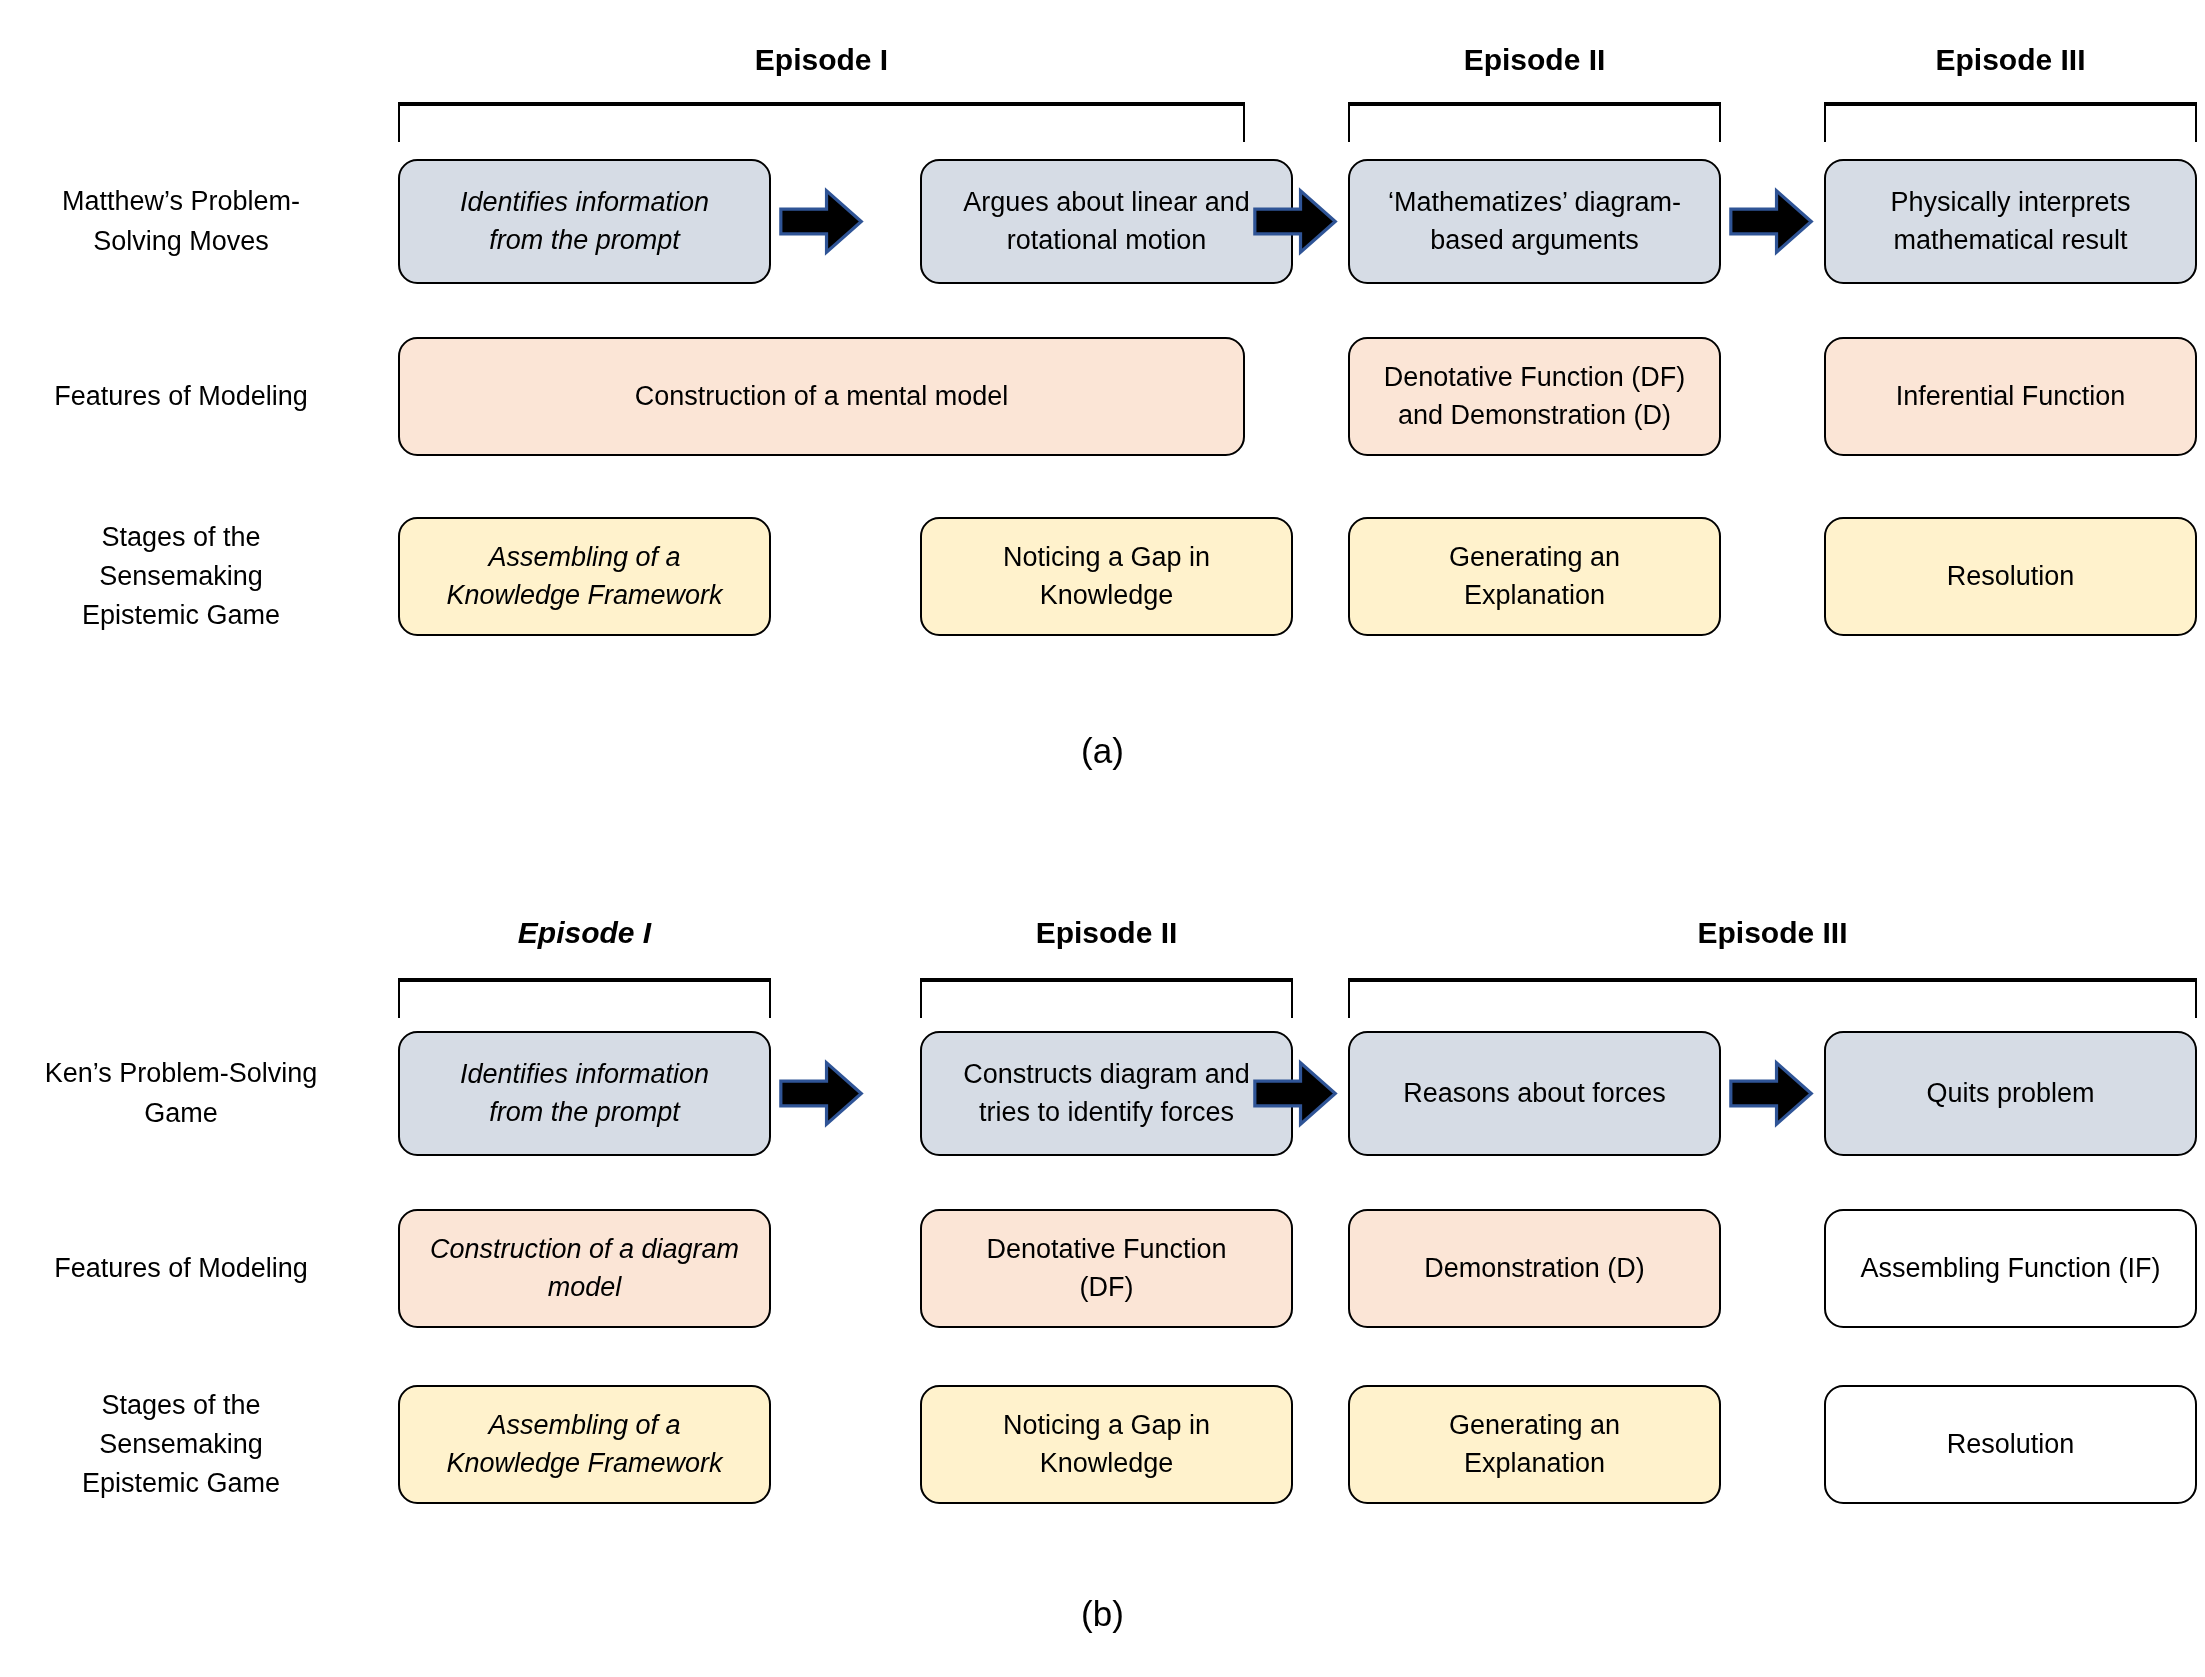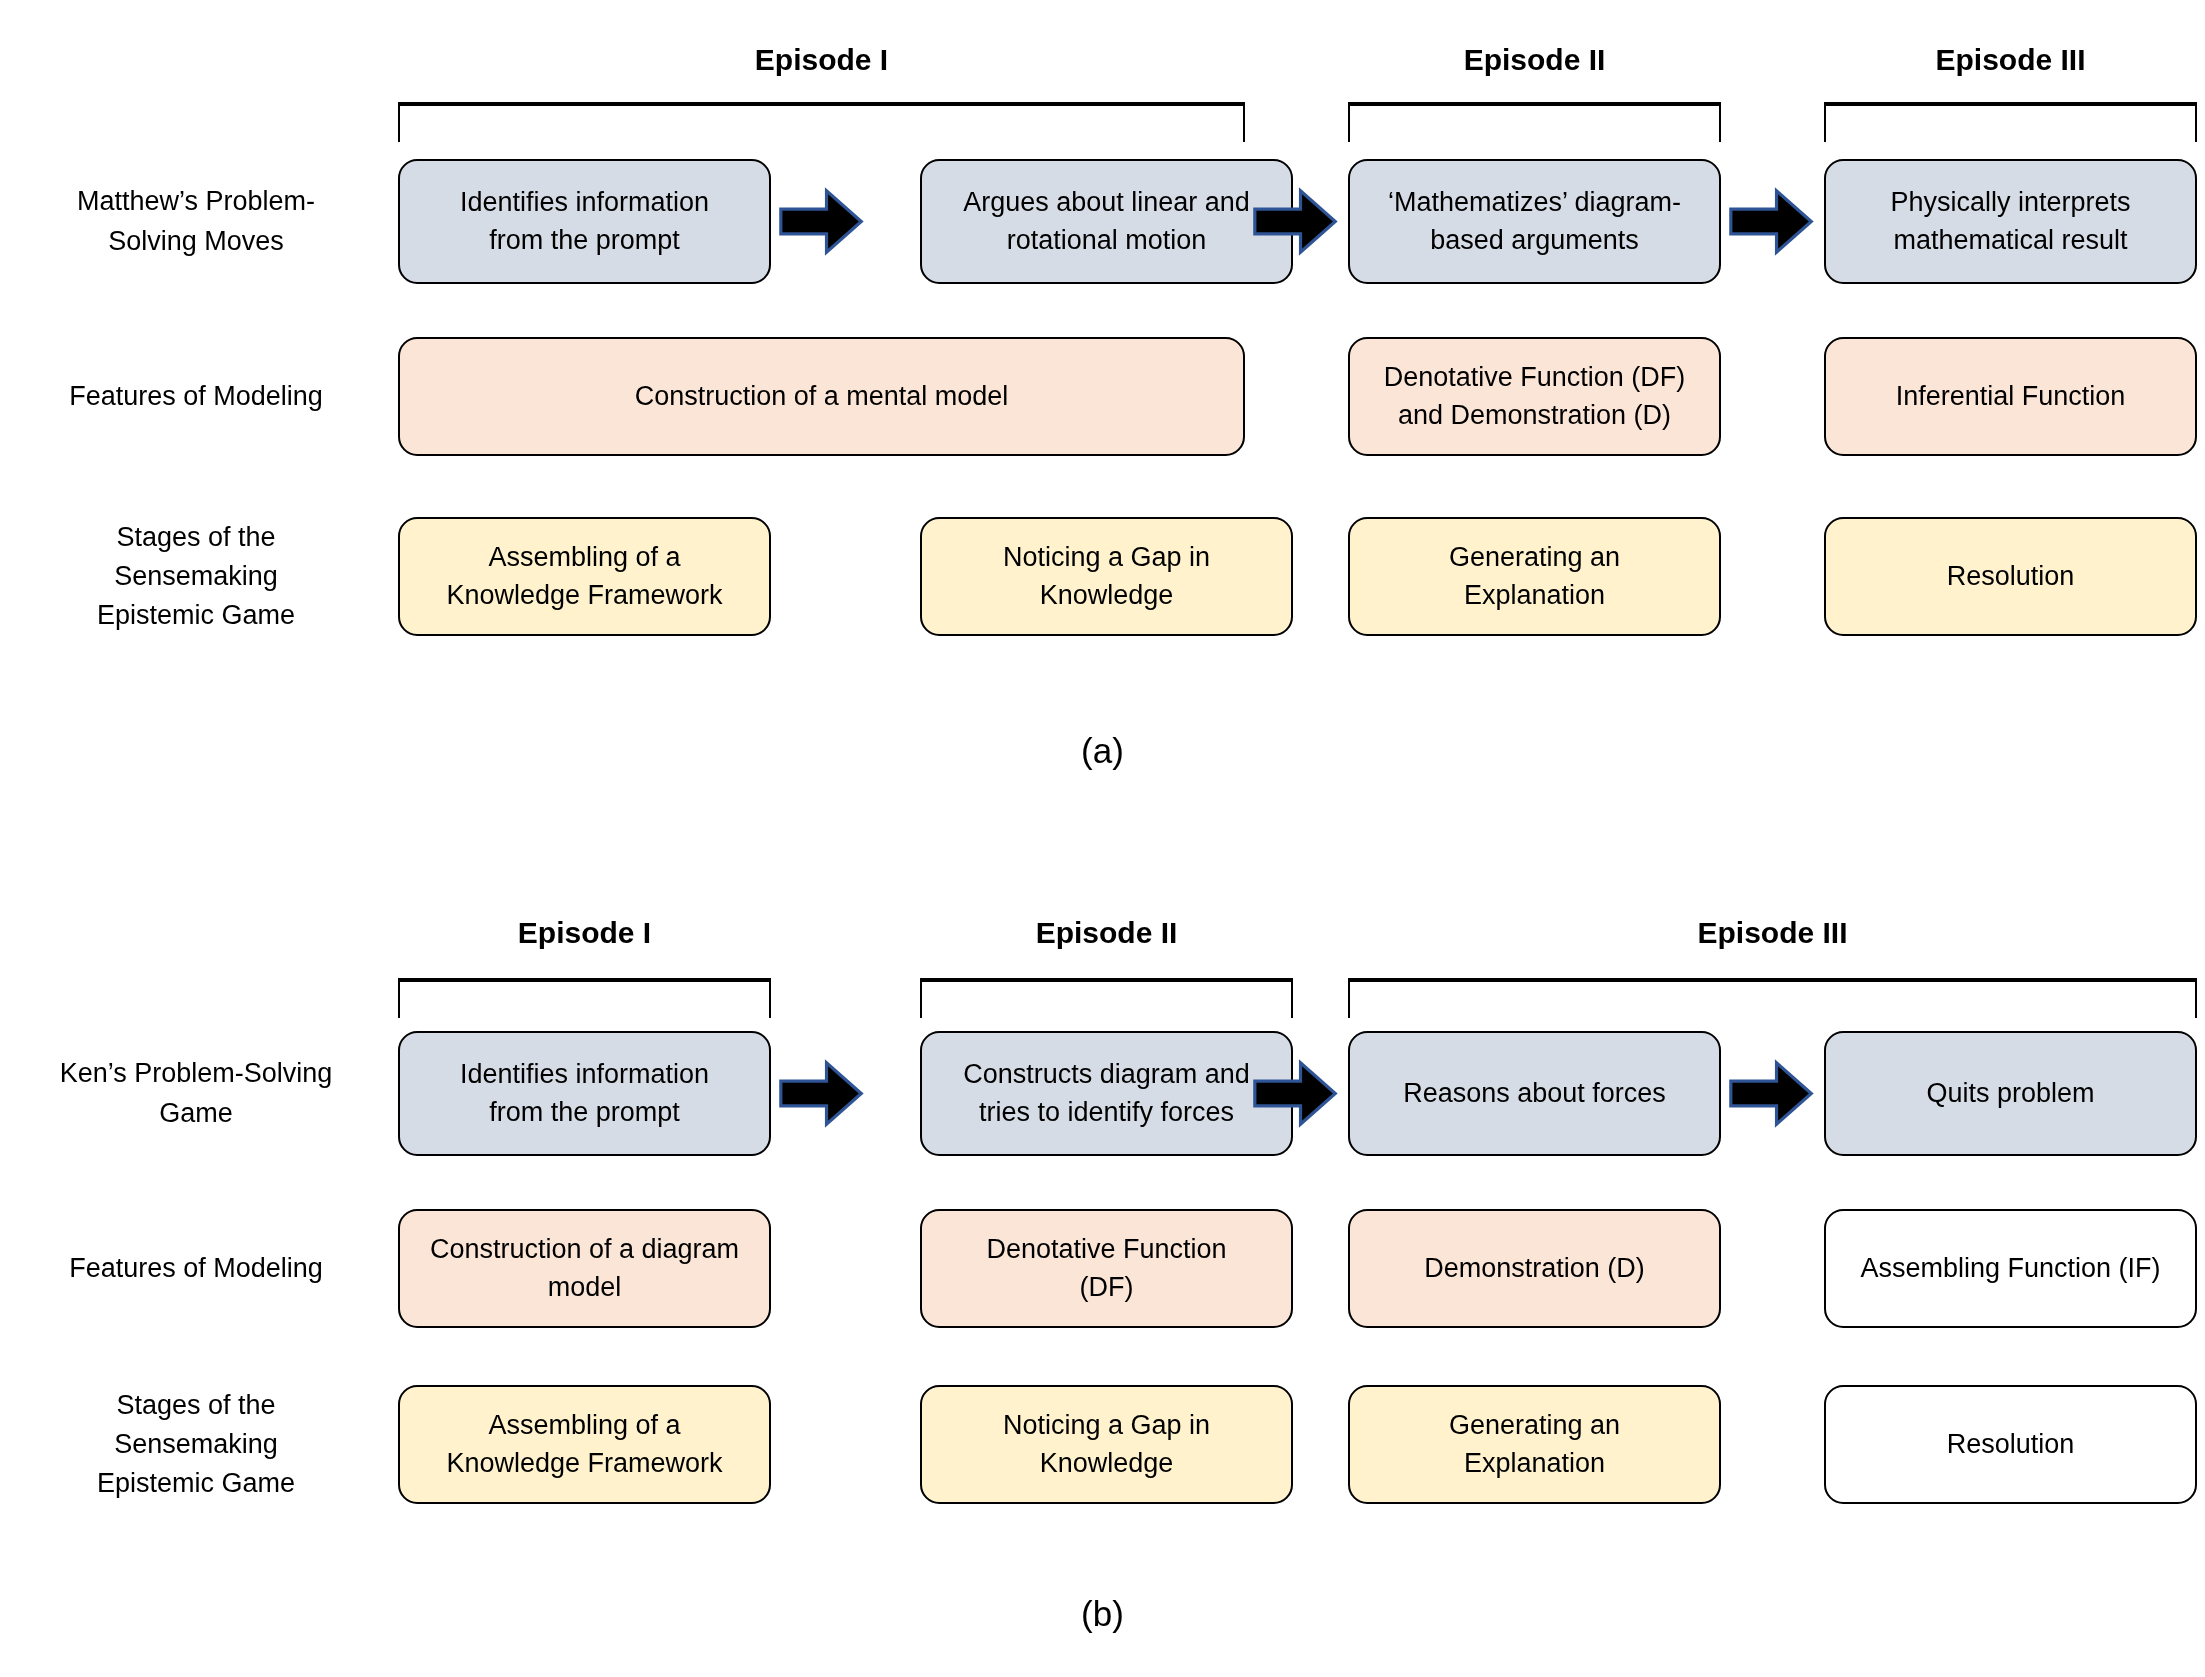--- a/index.html
+++ b/index.html
@@ -6,27 +6,27 @@
   .page{
     position:relative;
     width:1920px;
     height:1678px;
     background:#ffffff;
     font-family:"Liberation Sans", sans-serif;
     color:var(--text-color,#000);
   }
   .abs{position:absolute;}
   
-  .c1{left:398px;width:373px;}
+  .c1{left:398px;width:373px;font-style:italic;}
   .c2{left:920px;width:373px;}
   .c3{left:1348px;width:373px;}
   .c4{left:1824px;width:373px;}
   .c12{left:398px;width:847px;}
   .c34{left:1348px;width:849px;}
-  .lc{left:16px;width:360px;}
+  .lc{left:1px;width:360px;}
   
   .ra1{top:159px;height:125px;}
   .ra2{top:337px;height:119px;}
   .ra3{top:517px;height:119px;}
   .rb1{top:1031px;height:125px;}
   .rb2{top:1209px;height:119px;}
   .rb3{top:1385px;height:119px;}
   
   .eh{display:flex;align-items:center;justify-content:center;
       font-size:30px;font-weight:bold;height:41px;}

